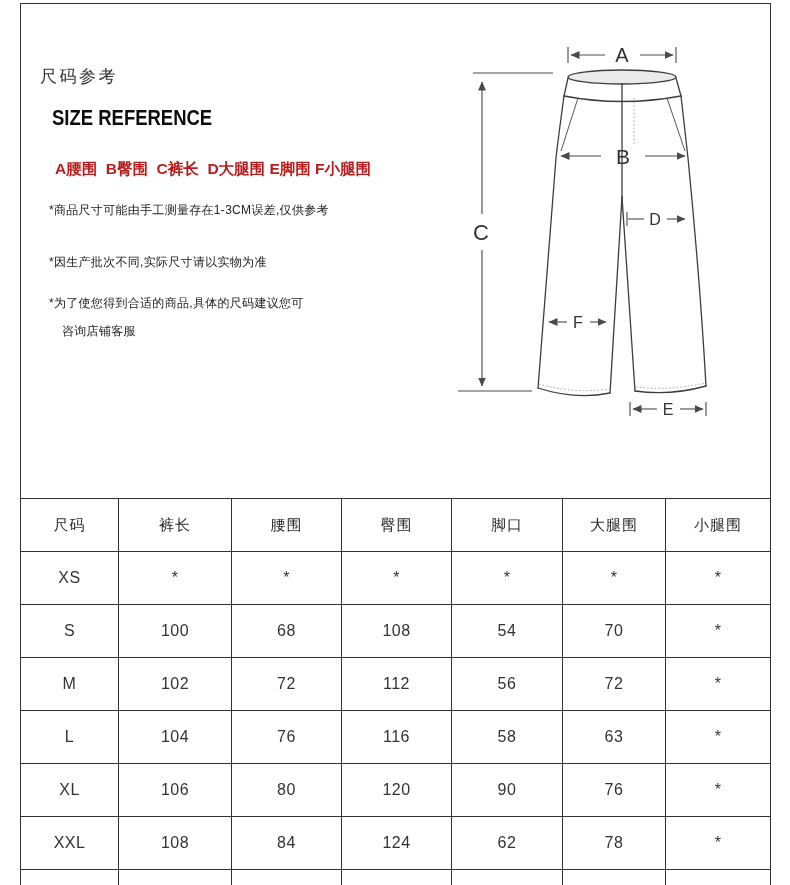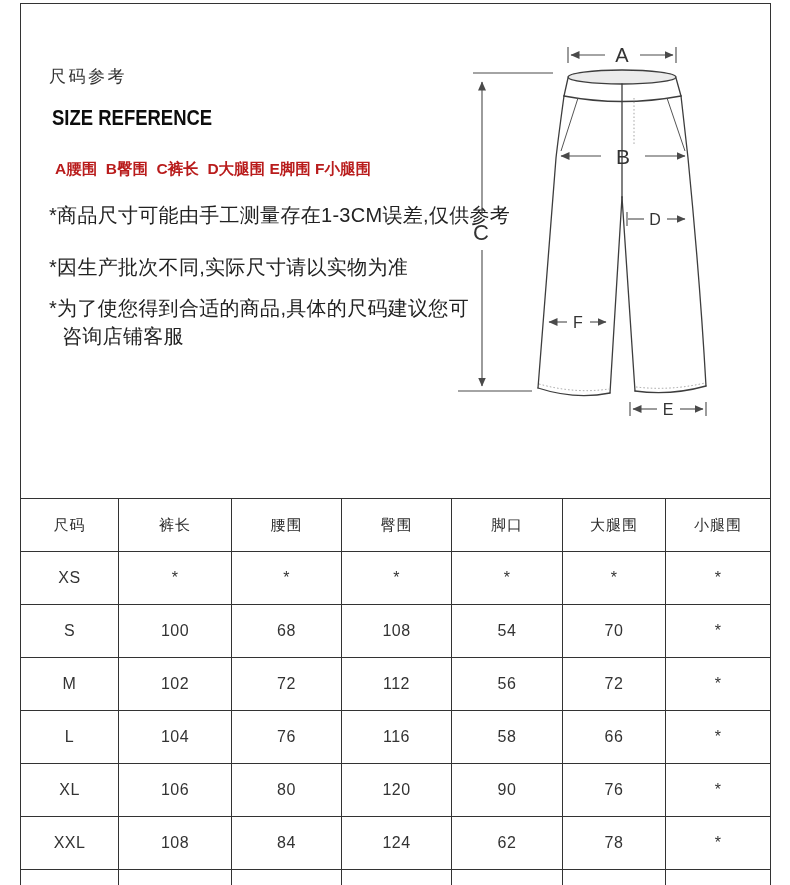--- a/index.html
+++ b/index.html
@@ -6,27 +6,27 @@
   .page{
     position:relative;width:790px;height:885px;background:#ffffff;
     font-family:"Liberation Sans","DejaVu Sans",sans-serif;color:#222;
     overflow:hidden;
   }
   .frame{
     position:absolute;left:20px;top:3px;width:749px;height:905px;
     border:1px solid #333;border-bottom:none;pointer-events:none;
   }
   
-  .title-cn{position:absolute;left:49px;top:65px;font-size:17px;letter-spacing:2.5px;color:#333;}
+  .title-cn{position:absolute;left:40px;top:65px;font-size:17px;letter-spacing:2.5px;color:#333;}
   .title-en{
     position:absolute;left:52px;top:105px;font-size:22px;font-weight:800;color:#0d0d0d;
     transform:scaleX(.84);transform-origin:0 50%;letter-spacing:0;white-space:nowrap;
   }
   .legend{position:absolute;left:55px;top:159px;font-size:15.5px;font-weight:bold;color:#b91c1c;white-space:pre;}
-  .note{position:absolute;font-size:20px;color:#222;letter-spacing:.3px;white-space:pre;}
+  .note{position:absolute;font-size:12px;color:#222;letter-spacing:.3px;white-space:pre;}
   .n0{left:49px;top:202px;}
   .n1{left:49px;top:254px;}
   .n2{left:49px;top:295px;}
   .n3{left:62px;top:323px;}
   
   .diagram{position:absolute;left:450px;top:40px;width:332px;height:380px;}
   .diagram text{font-family:"Liberation Sans","DejaVu Sans",sans-serif;fill:#333;}
   
   .size-table{
     position:absolute;left:20px;top:498px;width:750px;
@@ -173,21 +173,21 @@
         <td>56</td>
         <td>72</td>
         <td class="star">*</td>
       </tr>
       <tr>
         <td>L</td>
         <td>104</td>
         <td>76</td>
         <td>116</td>
         <td>58</td>
-        <td>66</td>
+        <td>63</td>
         <td class="star">*</td>
       </tr>
       <tr>
         <td>XL</td>
         <td>106</td>
         <td>80</td>
         <td>120</td>
         <td>90</td>
         <td>76</td>
         <td class="star">*</td>

